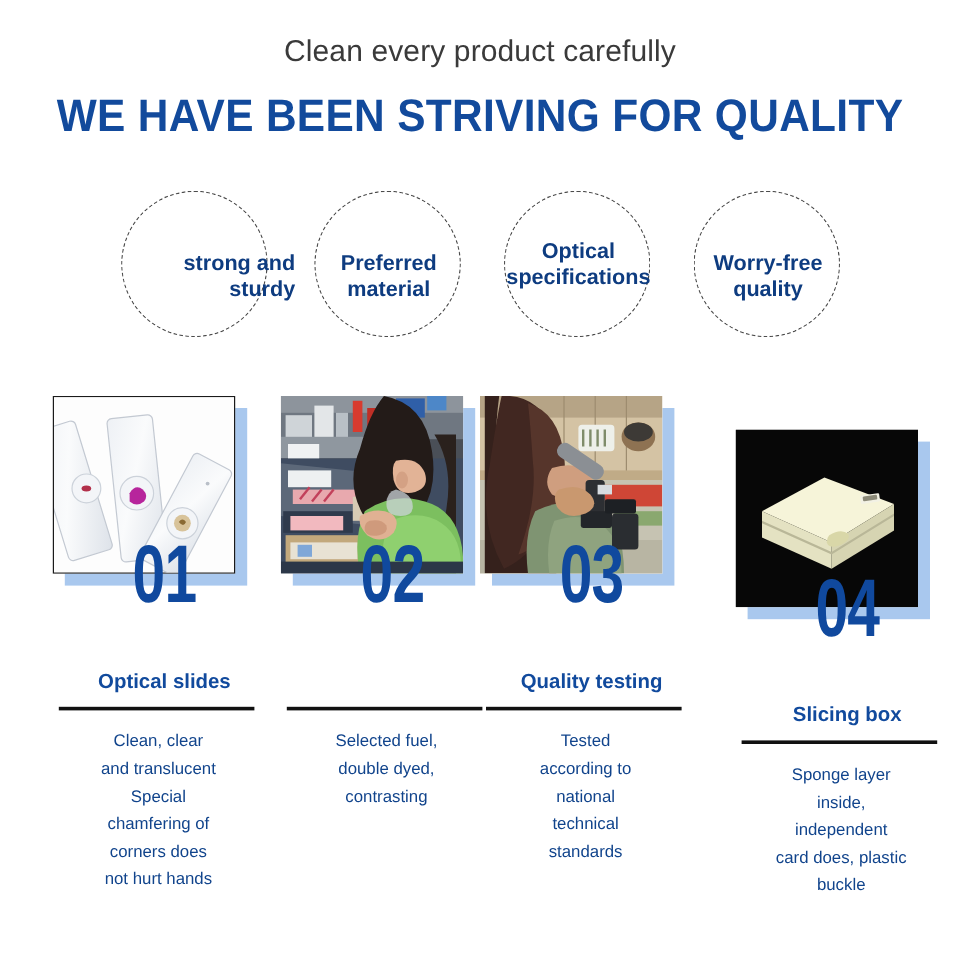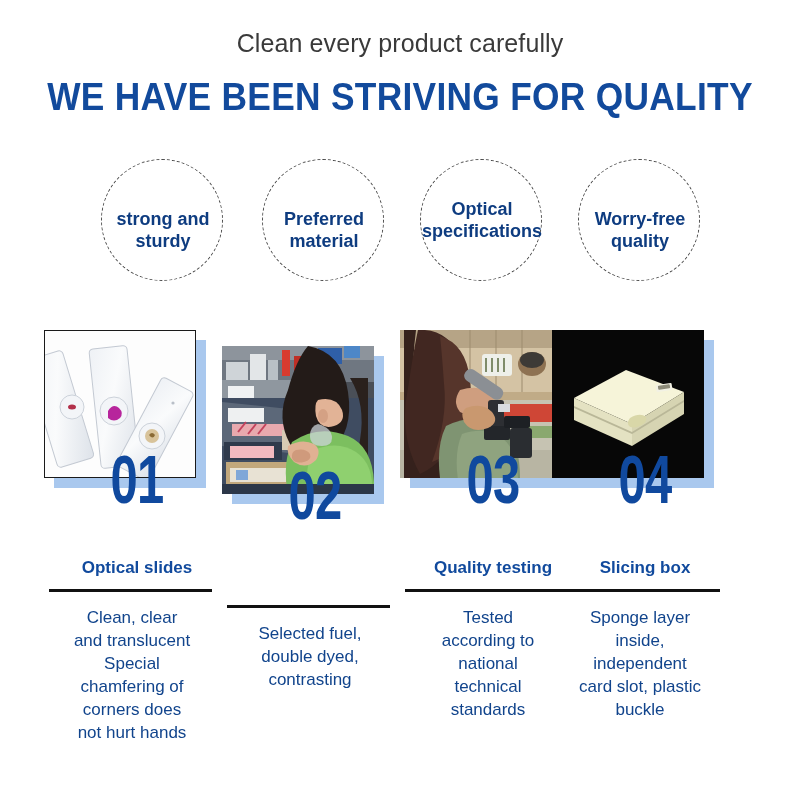--- a/index.html
+++ b/index.html
@@ -69,42 +69,42 @@
     position: absolute;
     left: -22px;
     width: 166px;
     text-align: center;
     font-size: 18px;
     line-height: 22px;
     font-weight: bold;
     color: #0e3c80;
     white-space: pre-line;
   }
-  .badge-1 .badge-label { top: 48px; }
+  .badge-1 .badge-label { top: 48px; text-align: right; }
   .badge-2 .badge-label { top: 48px; }
   .badge-3 .badge-label { top: 38px; }
   .badge-4 .badge-label { top: 48px; }
 
   
   .columns {
     position: absolute;
     top: 330px;
     left: 0;
     width: 728px;
     height: 470px;
   }
   .col {
     position: absolute;
     top: 0;
     width: 190px;
   }
   .col-0 { left: 42px; }
-  .col-1 { left: 220px; margin-top: 16px; }
+  .col-1 { left: 232px; }
   .col-2 { left: 398px; }
-  .col-3 { left: 550px; }
+  .col-3 { left: 611px; margin-top: 28px; }
 
   
   .photo-wrap {
     position: relative;
     width: 152px;
     height: 148px;
     margin-left: 2px;
   }
   .photo-shadow {
     position: absolute;
@@ -160,21 +160,21 @@
     width: 163px;
     height: 3px;
     background: #111111;
   }
   .col-desc {
     position: absolute;
     top: 276px;
     left: 0px;
     width: 180px;
     text-align: center;
-    font-size: 17px;
+    font-size: 14px;
     line-height: 23px;
     color: #11448c;
     white-space: pre-line;
   }
 
   
   .p1-bg { position:absolute; inset:0; background:#fdfdfd; }
 
   
   .p2-bg { position:absolute; inset:0; background:#4a4f57; }
@@ -380,17 +380,17 @@
           <path d="M78 88 q10 -6 16 -1 q2 5 -6 9 q-10 4 -12 -2 q0 -4 2 -6z" fill="#d9d7a8"></path>
         </svg>
       </div>
     </div>
     <div class="index-num">04</div>
     <div class="col-title">Slicing box</div>
     <div class="col-rule"></div>
     <div class="col-desc">Sponge layer
 inside,
 independent
-card slot, plastic
+card does, plastic
 buckle</div>
   </div>
 
 </div>
 
 </body></html>

